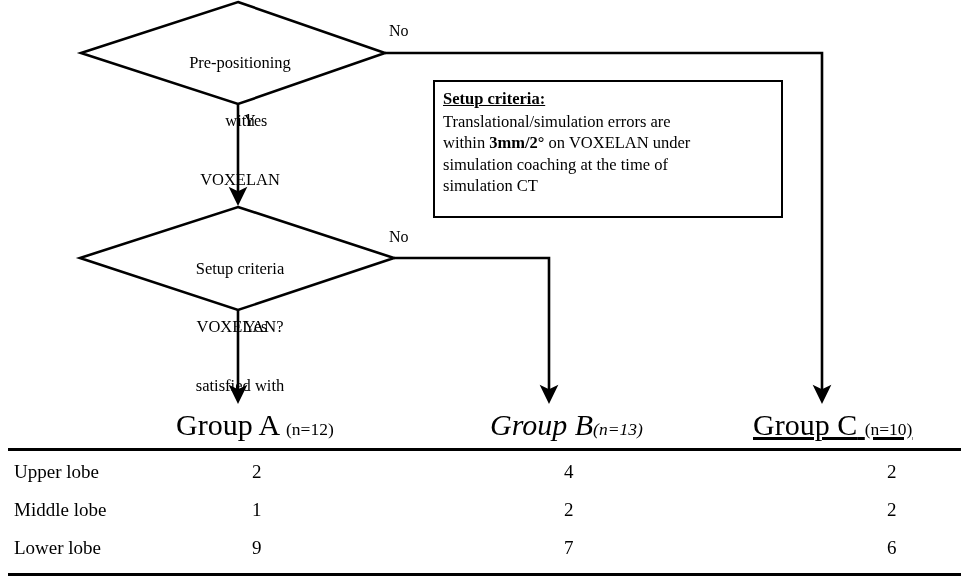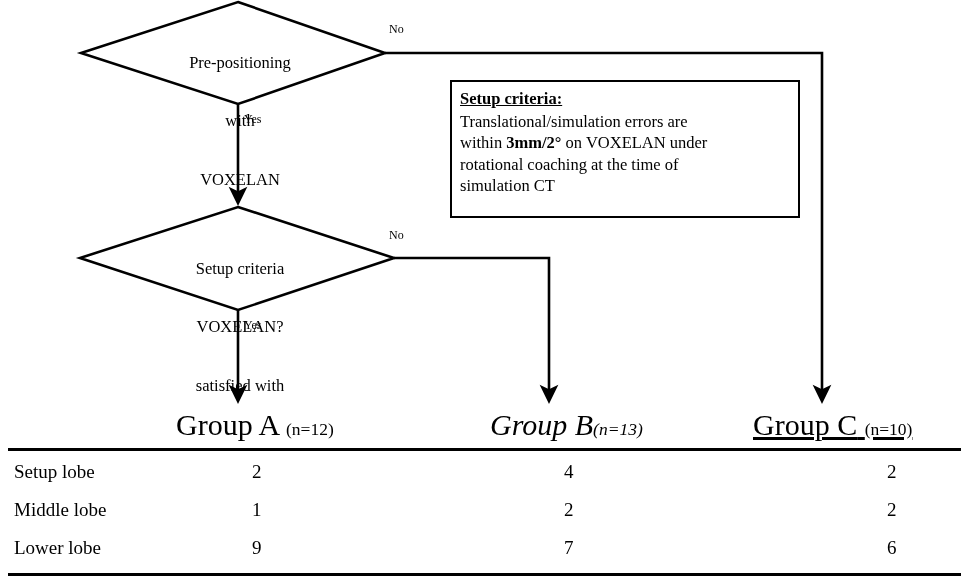--- a/index.html
+++ b/index.html
@@ -41,31 +41,31 @@
     top: 14px;
     width: 180px;
   }
   #diamond2-text {
     left: 150px;
     top: 220px;
     width: 180px;
   }
   
   .branch-label {
-    font-size: 12px;
+    font-size: 16px;
   }
   #label-no-1 { left: 389px; top: 22px; }
   #label-yes-1 { left: 244px; top: 112px; }
   #label-no-2 { left: 389px; top: 228px; }
   #label-yes-2 { left: 244px; top: 318px; }
 
   
   #criteria-box {
     position: absolute;
-    left: 450px;
+    left: 433px;
     top: 80px;
     width: 350px;
     height: 138px;
     border: 2px solid #000000;
     box-sizing: border-box;
     background: #ffffff;
   }
   #criteria-inner {
     padding: 6px 8px 0 8px;
     font-size: 16.5px;
@@ -175,21 +175,21 @@
   <div class="txt branch-label" id="label-no-1">No</div>
   <div class="txt branch-label" id="label-yes-1">Yes</div>
   <div class="txt branch-label" id="label-no-2">No</div>
   <div class="txt branch-label" id="label-yes-2">Yes</div>
 
   <div id="criteria-box">
     <div id="criteria-inner">
       <span id="criteria-title">Setup criteria:</span>
       <span>Translational/simulation errors are</span><br>
       <span>within </span><span class="bold-inline">3mm/2°</span><span>  on VOXELAN under</span><br>
-      <span>rotational coaching at the time of</span><br>
+      <span>simulation coaching at the time of</span><br>
       <span>simulation CT</span>
     </div>
   </div>
 
   <div class="group-header" id="group-a-header">
     <span>Group A</span>
     <span class="group-n">(n=12)</span>
   </div>
   <div class="group-header" id="group-b-header">
     <span>Group B</span><span class="group-n">(n=13)</span>
@@ -198,21 +198,21 @@
     <span>Group C</span>
     <span class="group-n">(n=10)</span>
   </div>
 
   <div id="rule-top"></div>
   <div id="rule-bottom"></div>
 
   <table id="lobe-table">
     <tbody>
       <tr>
-        <td class="lobe-name">Setup lobe</td>
+        <td class="lobe-name">Upper lobe</td>
         <td class="cell-a">2</td>
         <td class="cell-b">4</td>
         <td class="cell-c">2</td>
       </tr>
       <tr>
         <td class="lobe-name">Middle lobe</td>
         <td class="cell-a">1</td>
         <td class="cell-b">2</td>
         <td class="cell-c">2</td>
       </tr>

